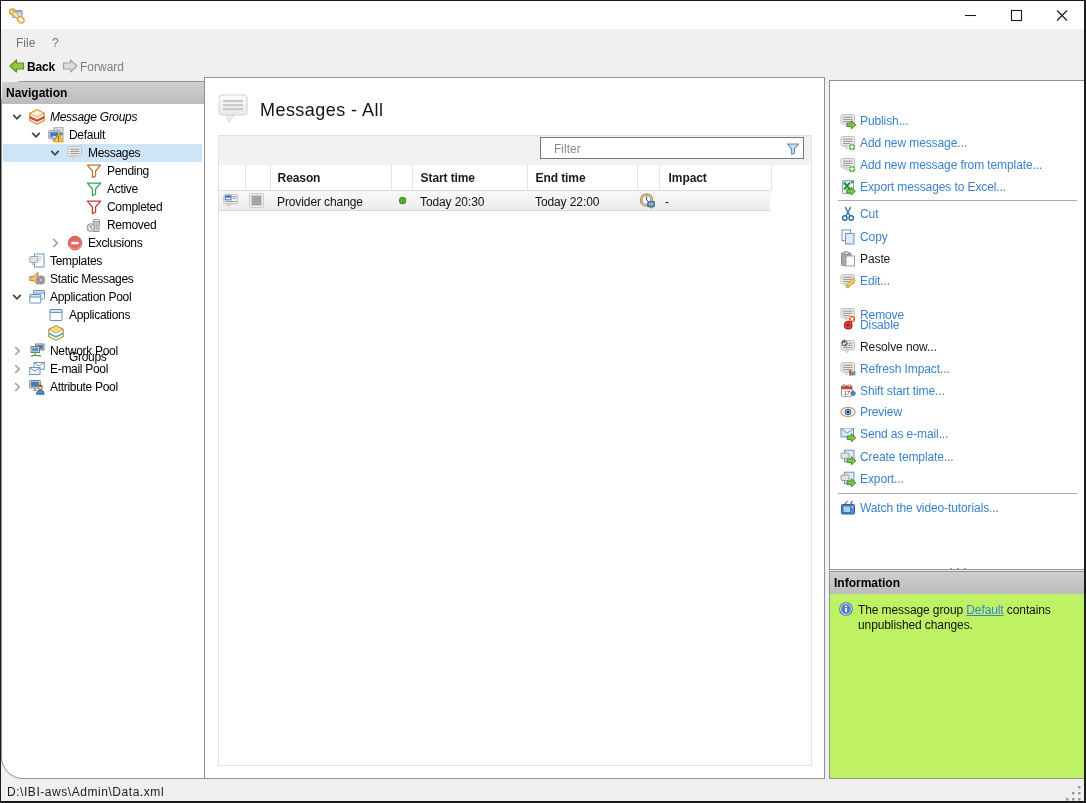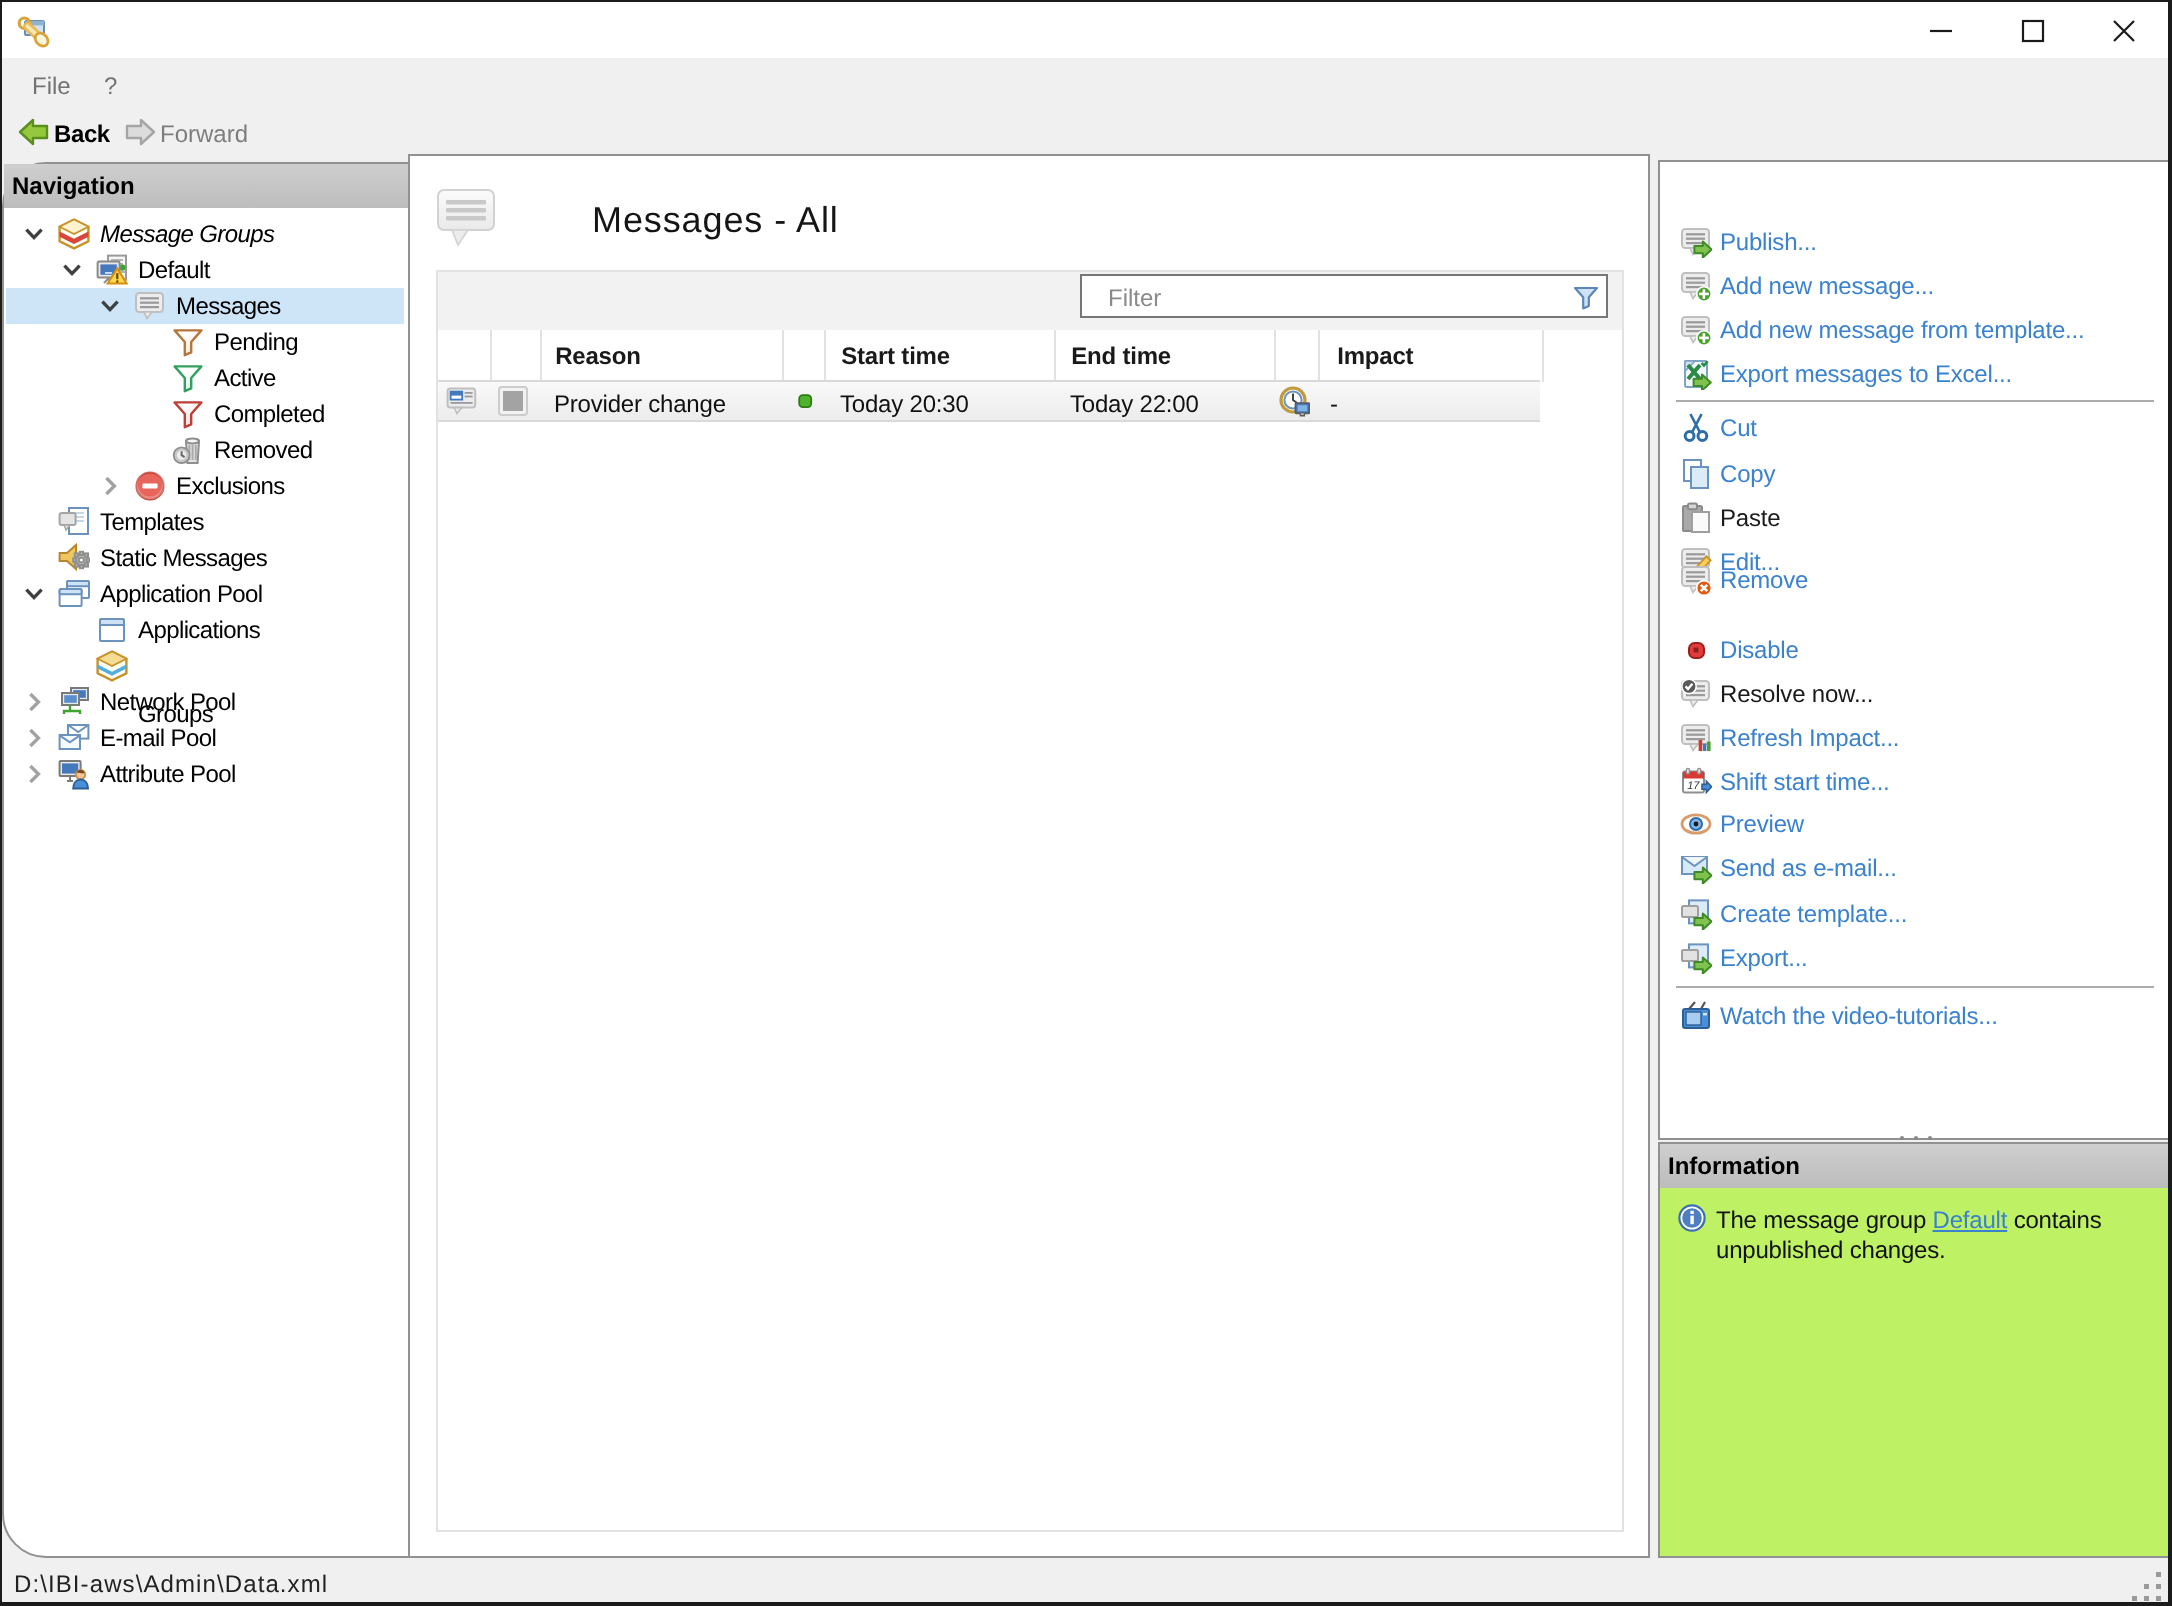--- a/index.html
+++ b/index.html
@@ -359,21 +359,21 @@
           </defs>
           <g>
             <rect x="1" y="2" width="28" height="20" rx="3" fill="url(#bb)" stroke="#d2d2d2"></rect>
             <path d="M8,22 L16,22 L11,29.5 Z" fill="#ececec" stroke="#d2d2d2" stroke-width="0.8"></path>
             <rect x="5" y="7" width="20" height="2.2" rx="0.4" fill="#c9c9c9"></rect>
             <rect x="5" y="11" width="20" height="2.2" rx="0.4" fill="#c9c9c9"></rect>
             <rect x="5" y="15" width="20" height="2.2" rx="0.4" fill="#c9c9c9"></rect>
           </g>
         </svg>
       </div>
-    <div id="bigtitle" class="abs" style="left:55px;top:22px;margin-left:36px;">Messages - All</div>
+    <div id="bigtitle" class="abs" style="left:55px;top:22px;">Messages - All</div>
     <div id="table">
 <div id="filterbar"></div>
 <div id="filterbox">
           <span>Filter</span>
           <i class="abs" style="left:245px;top:4px;">
             <svg width="14" height="14" viewBox="0 0 14 14">
               <path d="M1.5,2 L12.5,2 L8.4,6.6 L8.4,11 L5.6,12.2 L5.6,6.6 Z" fill="#cfe2f5" stroke="#5b87b5" stroke-width="1.1" stroke-linejoin="round"></path>
             </svg>
           </i>
         </div>
@@ -525,21 +525,21 @@
             <path d="M5,11 L9,11 L6.5,14.2 Z" fill="#ececec" stroke="#bfbfbf" stroke-width="0.8"></path>
             <rect x="3" y="3.6" width="9.5" height="1.1" fill="#9a9a9a"></rect>
             <rect x="3" y="5.8" width="9.5" height="1.1" fill="#9a9a9a"></rect>
             <rect x="3" y="8" width="9.5" height="1.1" fill="#9a9a9a"></rect>
             <polygon points="6.5,14.8 7,11.8 13.2,5.2 15.3,7.2 9.2,13.9" fill="#f7ce57" stroke="#c8922b" stroke-width="0.9"></polygon>
             <polygon points="6.5,14.8 7,11.8 9.2,13.9" fill="#e8e0d0" stroke="#c8922b" stroke-width="0.7"></polygon>
           </svg>
         </i>
         <span class="atext">Edit...</span>
       </div>
-<div class="act" style="top:199px;padding-left:24px;">
+<div class="act" style="top:224px;padding-left:24px;">
         <i class="aicon">
           <svg width="16" height="16" viewBox="0 0 16 16">
             <rect x="1" y="1.5" width="13.5" height="9.5" rx="1.6" fill="#ececec" stroke="#bfbfbf"></rect>
             <path d="M5,11 L9,11 L6.5,14.2 Z" fill="#ececec" stroke="#bfbfbf" stroke-width="0.8"></path>
             <rect x="3" y="3.6" width="9.5" height="1.1" fill="#9a9a9a"></rect>
             <rect x="3" y="5.8" width="9.5" height="1.1" fill="#9a9a9a"></rect>
             <rect x="3" y="8" width="9.5" height="1.1" fill="#9a9a9a"></rect>
             <circle cx="12" cy="12" r="3.7" fill="#e2590f" stroke="#ffffff" stroke-width="0.8"></circle>
             <path d="M10.4,10.4 L13.6,13.6 M13.6,10.4 L10.4,13.6" stroke="#fff" stroke-width="1.3"></path>
           </svg>

